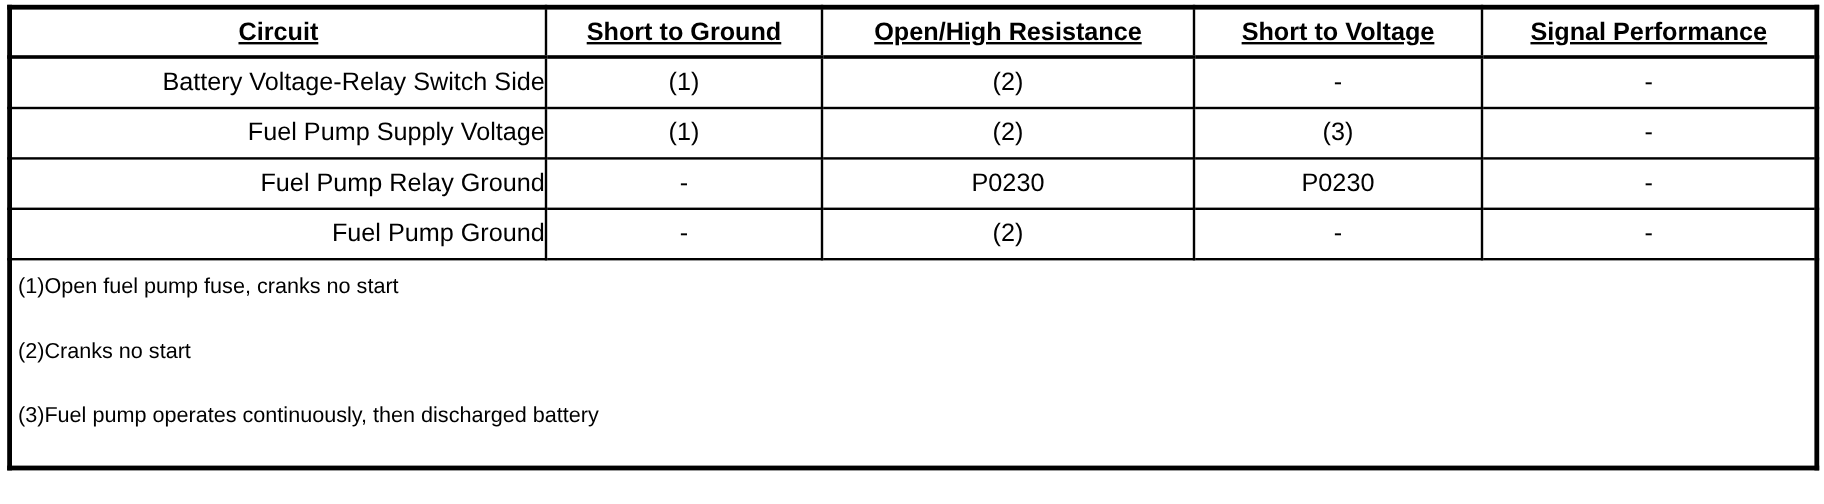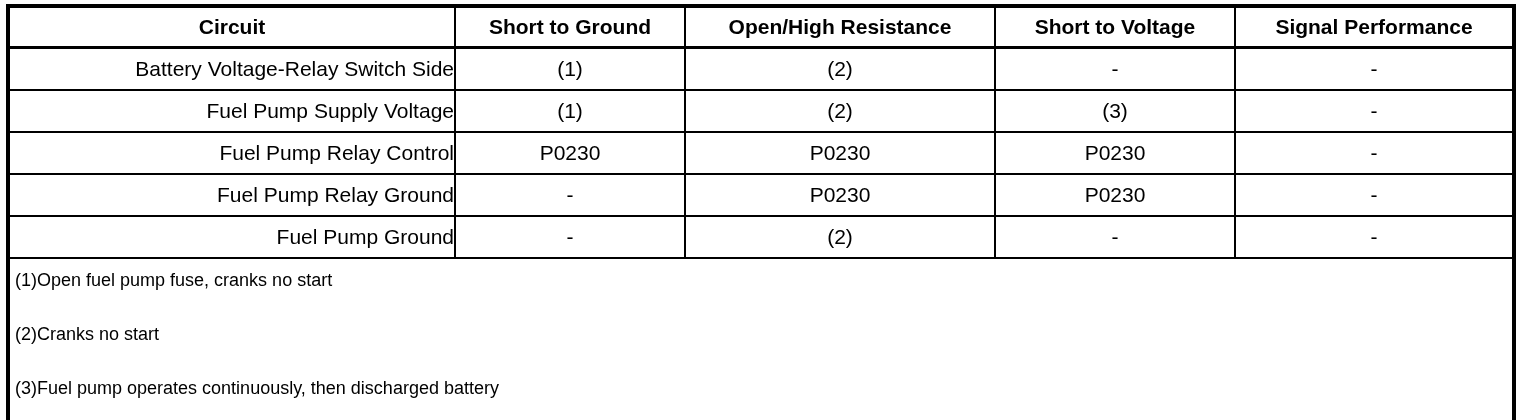--- a/index.html
+++ b/index.html
@@ -28,20 +28,21 @@
     color: #000000;
     overflow: hidden;
     white-space: nowrap;
   }
   .dtc-table th {
     font-weight: bold;
     text-align: center;
     height: 38px;
     border-bottom: 3px solid #000000;
     padding: 0;
+    text-decoration: underline;
   }
   .dtc-table td {
     height: 40px;
     padding: 0;
   }
   td.circuit-cell {
     text-align: right;
     padding-left: 5px;
   }
   td.value-cell {
@@ -89,27 +90,20 @@
       <td class="value-cell">-</td>
     </tr>
     <tr>
       <td class="circuit-cell">Fuel Pump Supply Voltage</td>
       <td class="value-cell">(1)</td>
       <td class="value-cell">(2)</td>
       <td class="value-cell">(3)</td>
       <td class="value-cell">-</td>
     </tr>
     <tr>
-      <td class="circuit-cell">Fuel Pump Relay Control</td>
-      <td class="value-cell">P0230</td>
-      <td class="value-cell">P0230</td>
-      <td class="value-cell">P0230</td>
-      <td class="value-cell">-</td>
-    </tr>
-    <tr>
       <td class="circuit-cell">Fuel Pump Relay Ground</td>
       <td class="value-cell">-</td>
       <td class="value-cell">P0230</td>
       <td class="value-cell">P0230</td>
       <td class="value-cell">-</td>
     </tr>
     <tr>
       <td class="circuit-cell">Fuel Pump Ground</td>
       <td class="value-cell">-</td>
       <td class="value-cell">(2)</td>

